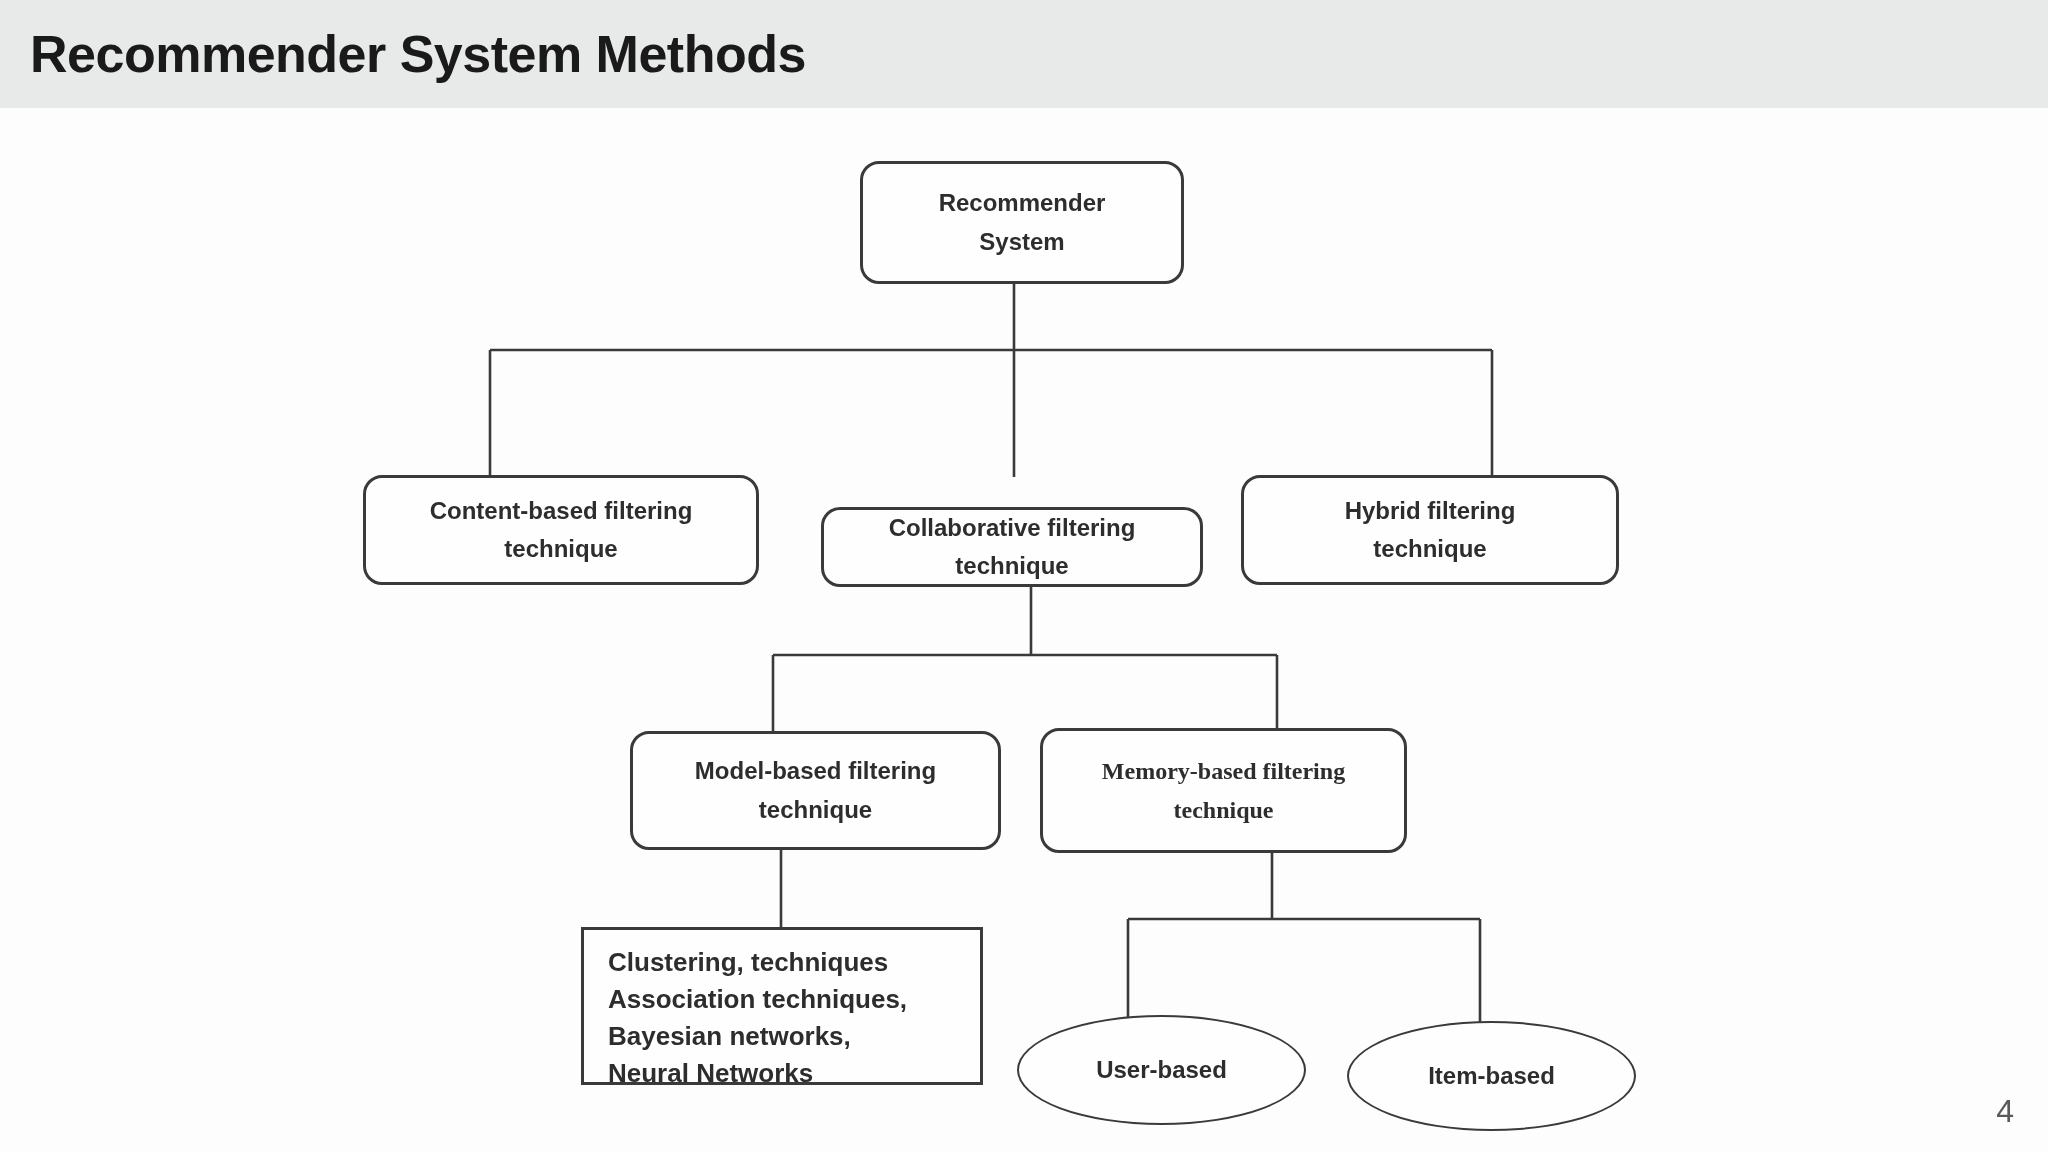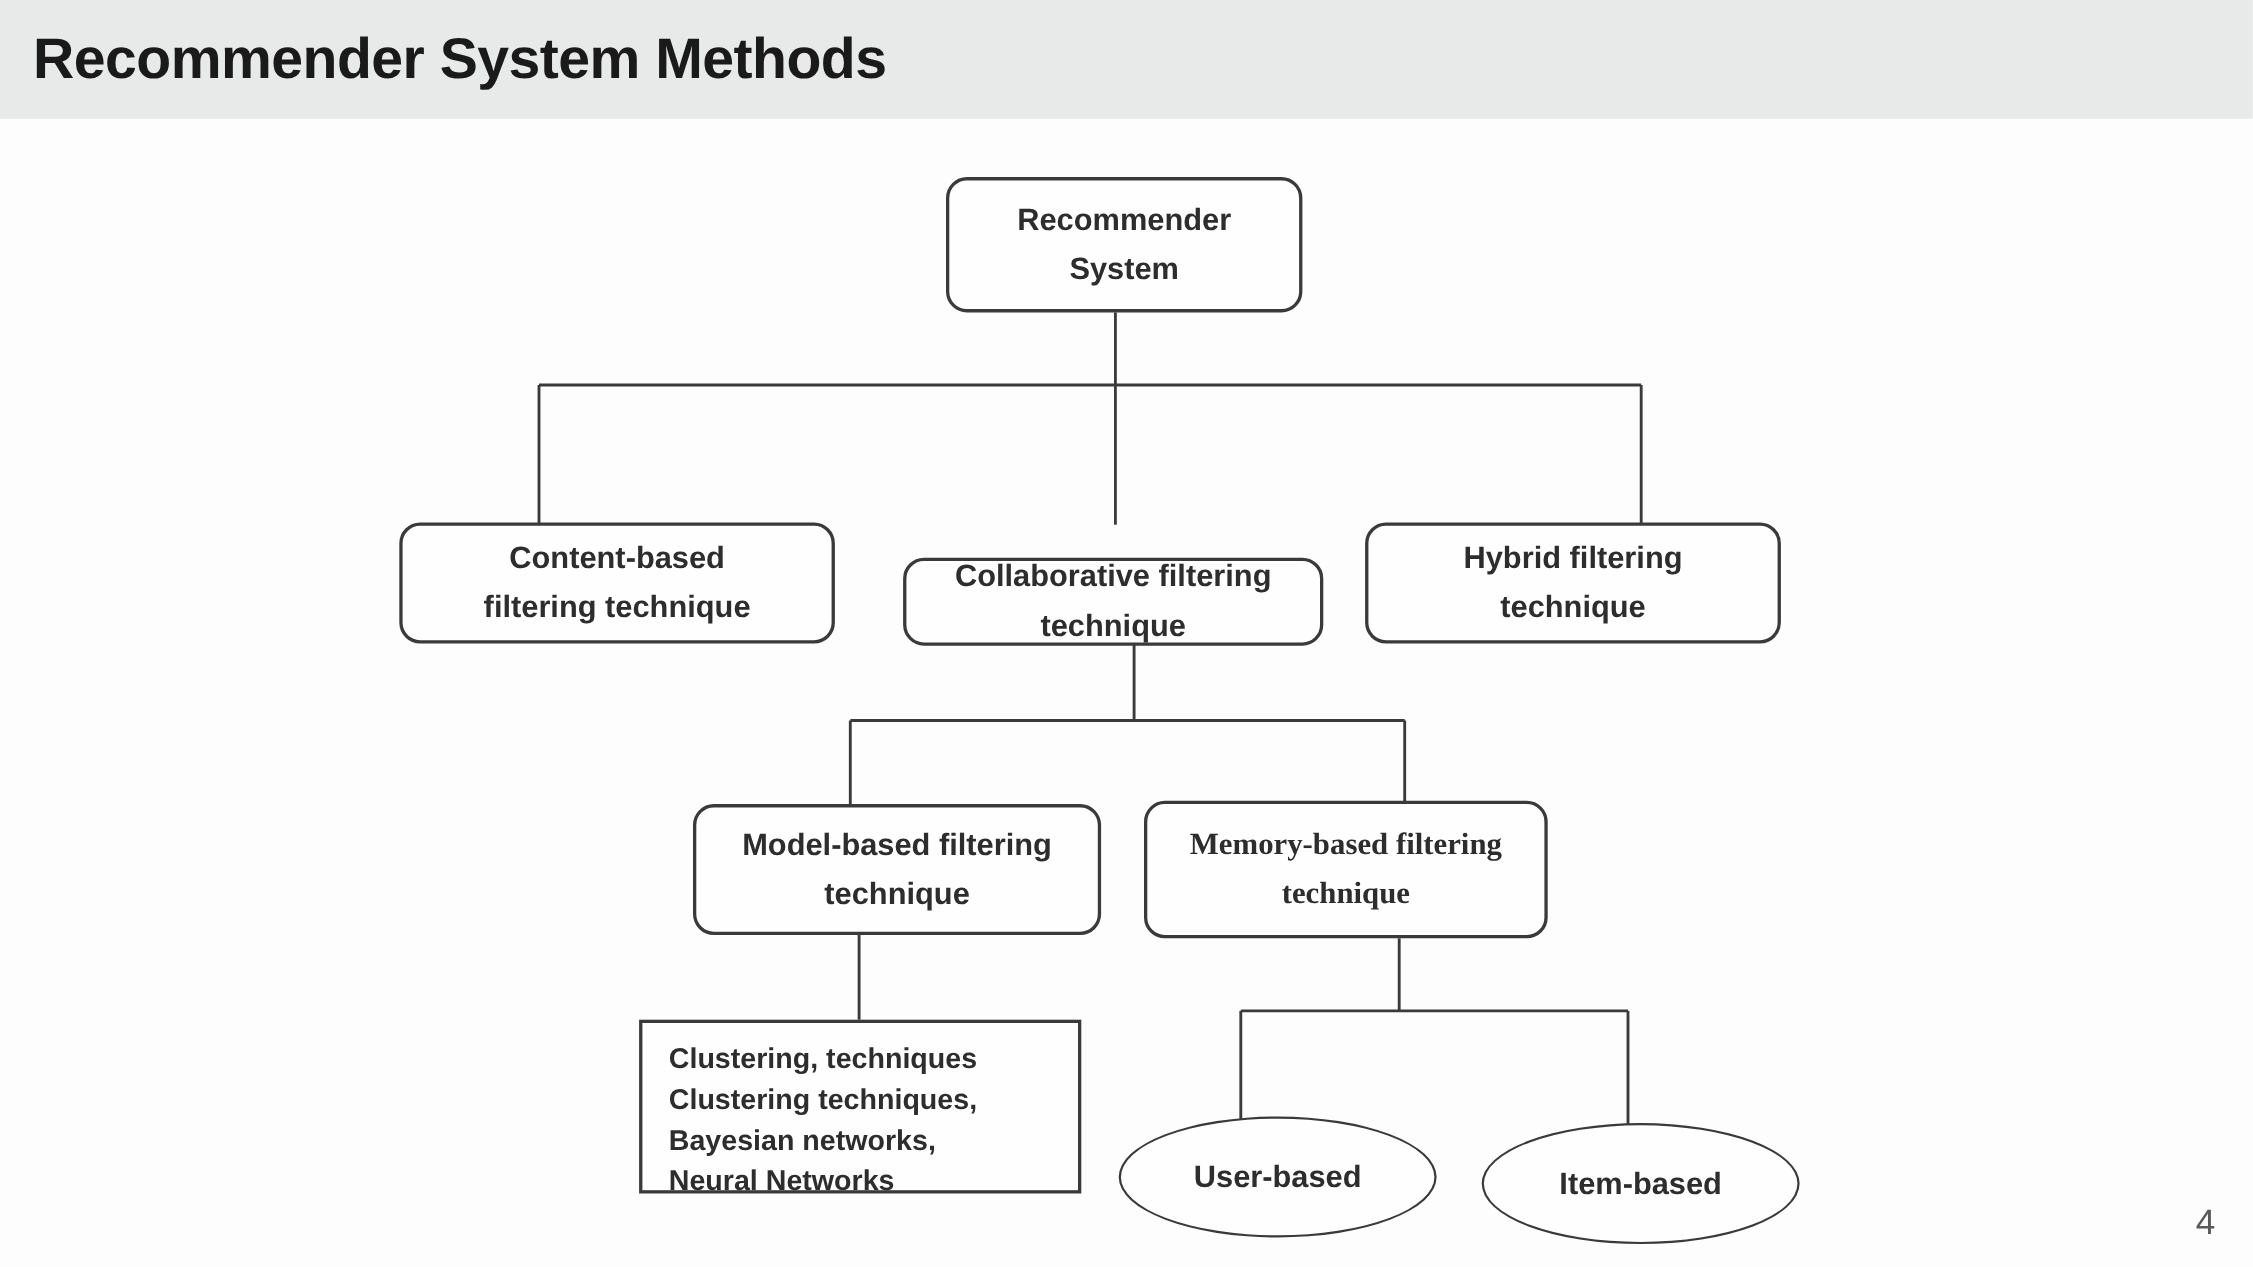--- a/index.html
+++ b/index.html
@@ -31,21 +31,21 @@
   svg.connectors{position:absolute;left:0;top:0;width:2048px;height:1152px;}
   svg.connectors line{stroke:var(--line);stroke-width:2.6;}
   .node{
     position:absolute;
     background:#fefefe;
     border:3px solid var(--line);
     display:flex;align-items:center;justify-content:center;
     text-align:center;
     color:var(--node-text);
     font-weight:600;
-    font-size:28px;
+    font-size:24px;
     line-height:1.6;
   }
   .node .lbl{display:inline-block;}
   .rounded{border-radius:19px;}
   .ellipse{border-radius:50%;border-width:2.6px;}
   
   .n-root     {left:860px; top:161px; width:324px; height:123px;}
   .n-root .lbl{max-width:200px;}
   .n-content  {left:363px; top:475px; width:396px; height:110px;}
   .n-content .lbl{max-width:300px;}
@@ -123,21 +123,21 @@
   <div class="node rounded n-model">
     <span class="lbl">Model-based filtering technique</span>
   </div>
 
   <div class="node rounded n-memory">
     <span class="lbl">Memory-based filtering technique</span>
   </div>
 
   <div class="node n-clustering">
     <span class="cl-line">Clustering, techniques</span>
-    <span class="cl-line">Clustering techniques,</span>
+    <span class="cl-line">Association techniques,</span>
     <span class="cl-line">Bayesian networks,</span>
     <span class="cl-line">Neural Networks</span>
   </div>
 
   <div class="node ellipse n-user">
     <span class="lbl">User-based</span>
   </div>
 
   <div class="node ellipse n-item">
     <span class="lbl">Item-based</span>

